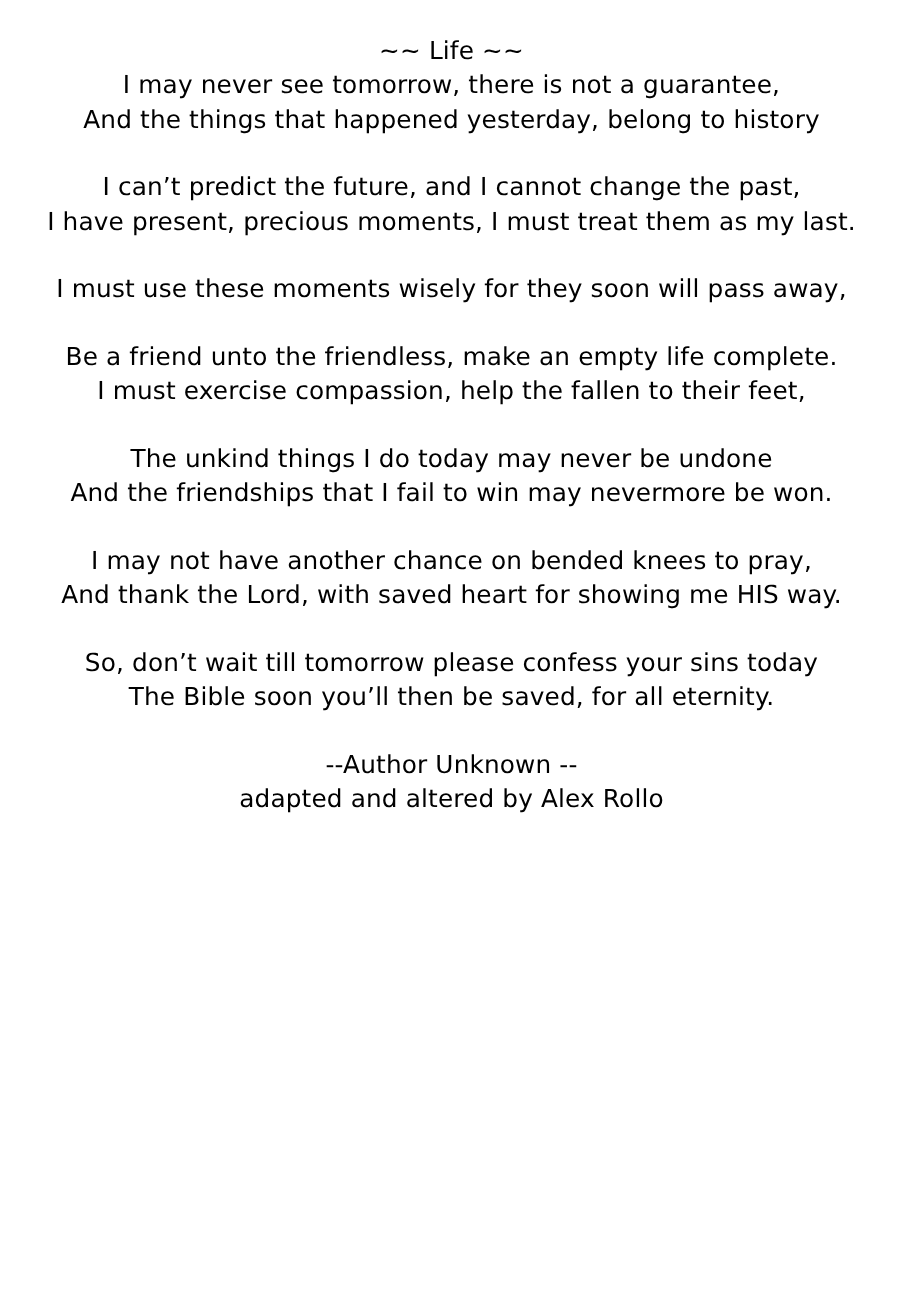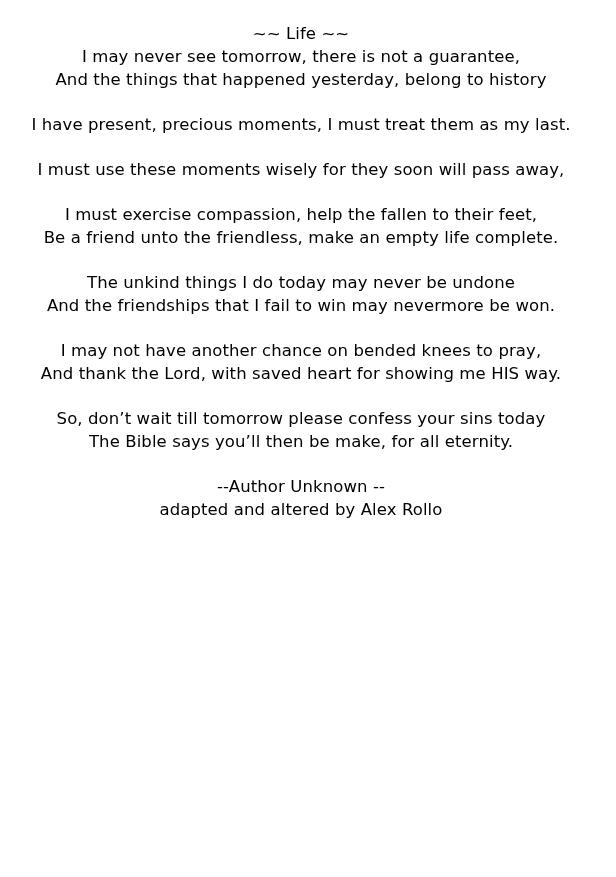--- a/index.html
+++ b/index.html
@@ -45,45 +45,46 @@
 <div class="page">
   <div class="poem">
 
     <div class="stanza title-stanza">
       <div class="line">~~ Life ~~</div>
       <div class="line">I may never see tomorrow, there is not a guarantee,</div>
       <div class="line">And the things that happened yesterday, belong to history</div>
     </div>
 
     <div class="stanza">
+      <div class="line">I can’t predict the future, and I cannot change the past,</div>
       <div class="line">I have present, precious moments, I must treat them as my last.</div>
     </div>
 
     <div class="stanza">
       <div class="line">I must use these moments wisely for they soon will pass away,</div>
     </div>
 
     <div class="stanza">
+      <div class="line">Be a friend unto the friendless, make an empty life complete.</div>
       <div class="line">I must exercise compassion, help the fallen to their feet,</div>
-      <div class="line">Be a friend unto the friendless, make an empty life complete.</div>
     </div>
 
     <div class="stanza">
       <div class="line">The unkind things I do today may never be undone</div>
       <div class="line">And the friendships that I fail to win may nevermore be won.</div>
     </div>
 
     <div class="stanza">
       <div class="line">I may not have another chance on bended knees to pray,</div>
       <div class="line">And thank the Lord, with saved heart for showing me HIS way.</div>
     </div>
 
     <div class="stanza">
       <div class="line">So, don’t wait till tomorrow please confess your sins today</div>
-      <div class="line">The Bible says you’ll then be make, for all eternity.</div>
+      <div class="line">The Bible soon you’ll then be saved, for all eternity.</div>
     </div>
 
     <div class="stanza attribution">
       <div class="line">--Author Unknown --</div>
       <div class="line">adapted and altered by Alex Rollo</div>
     </div>
 
   </div>
 </div>
 

